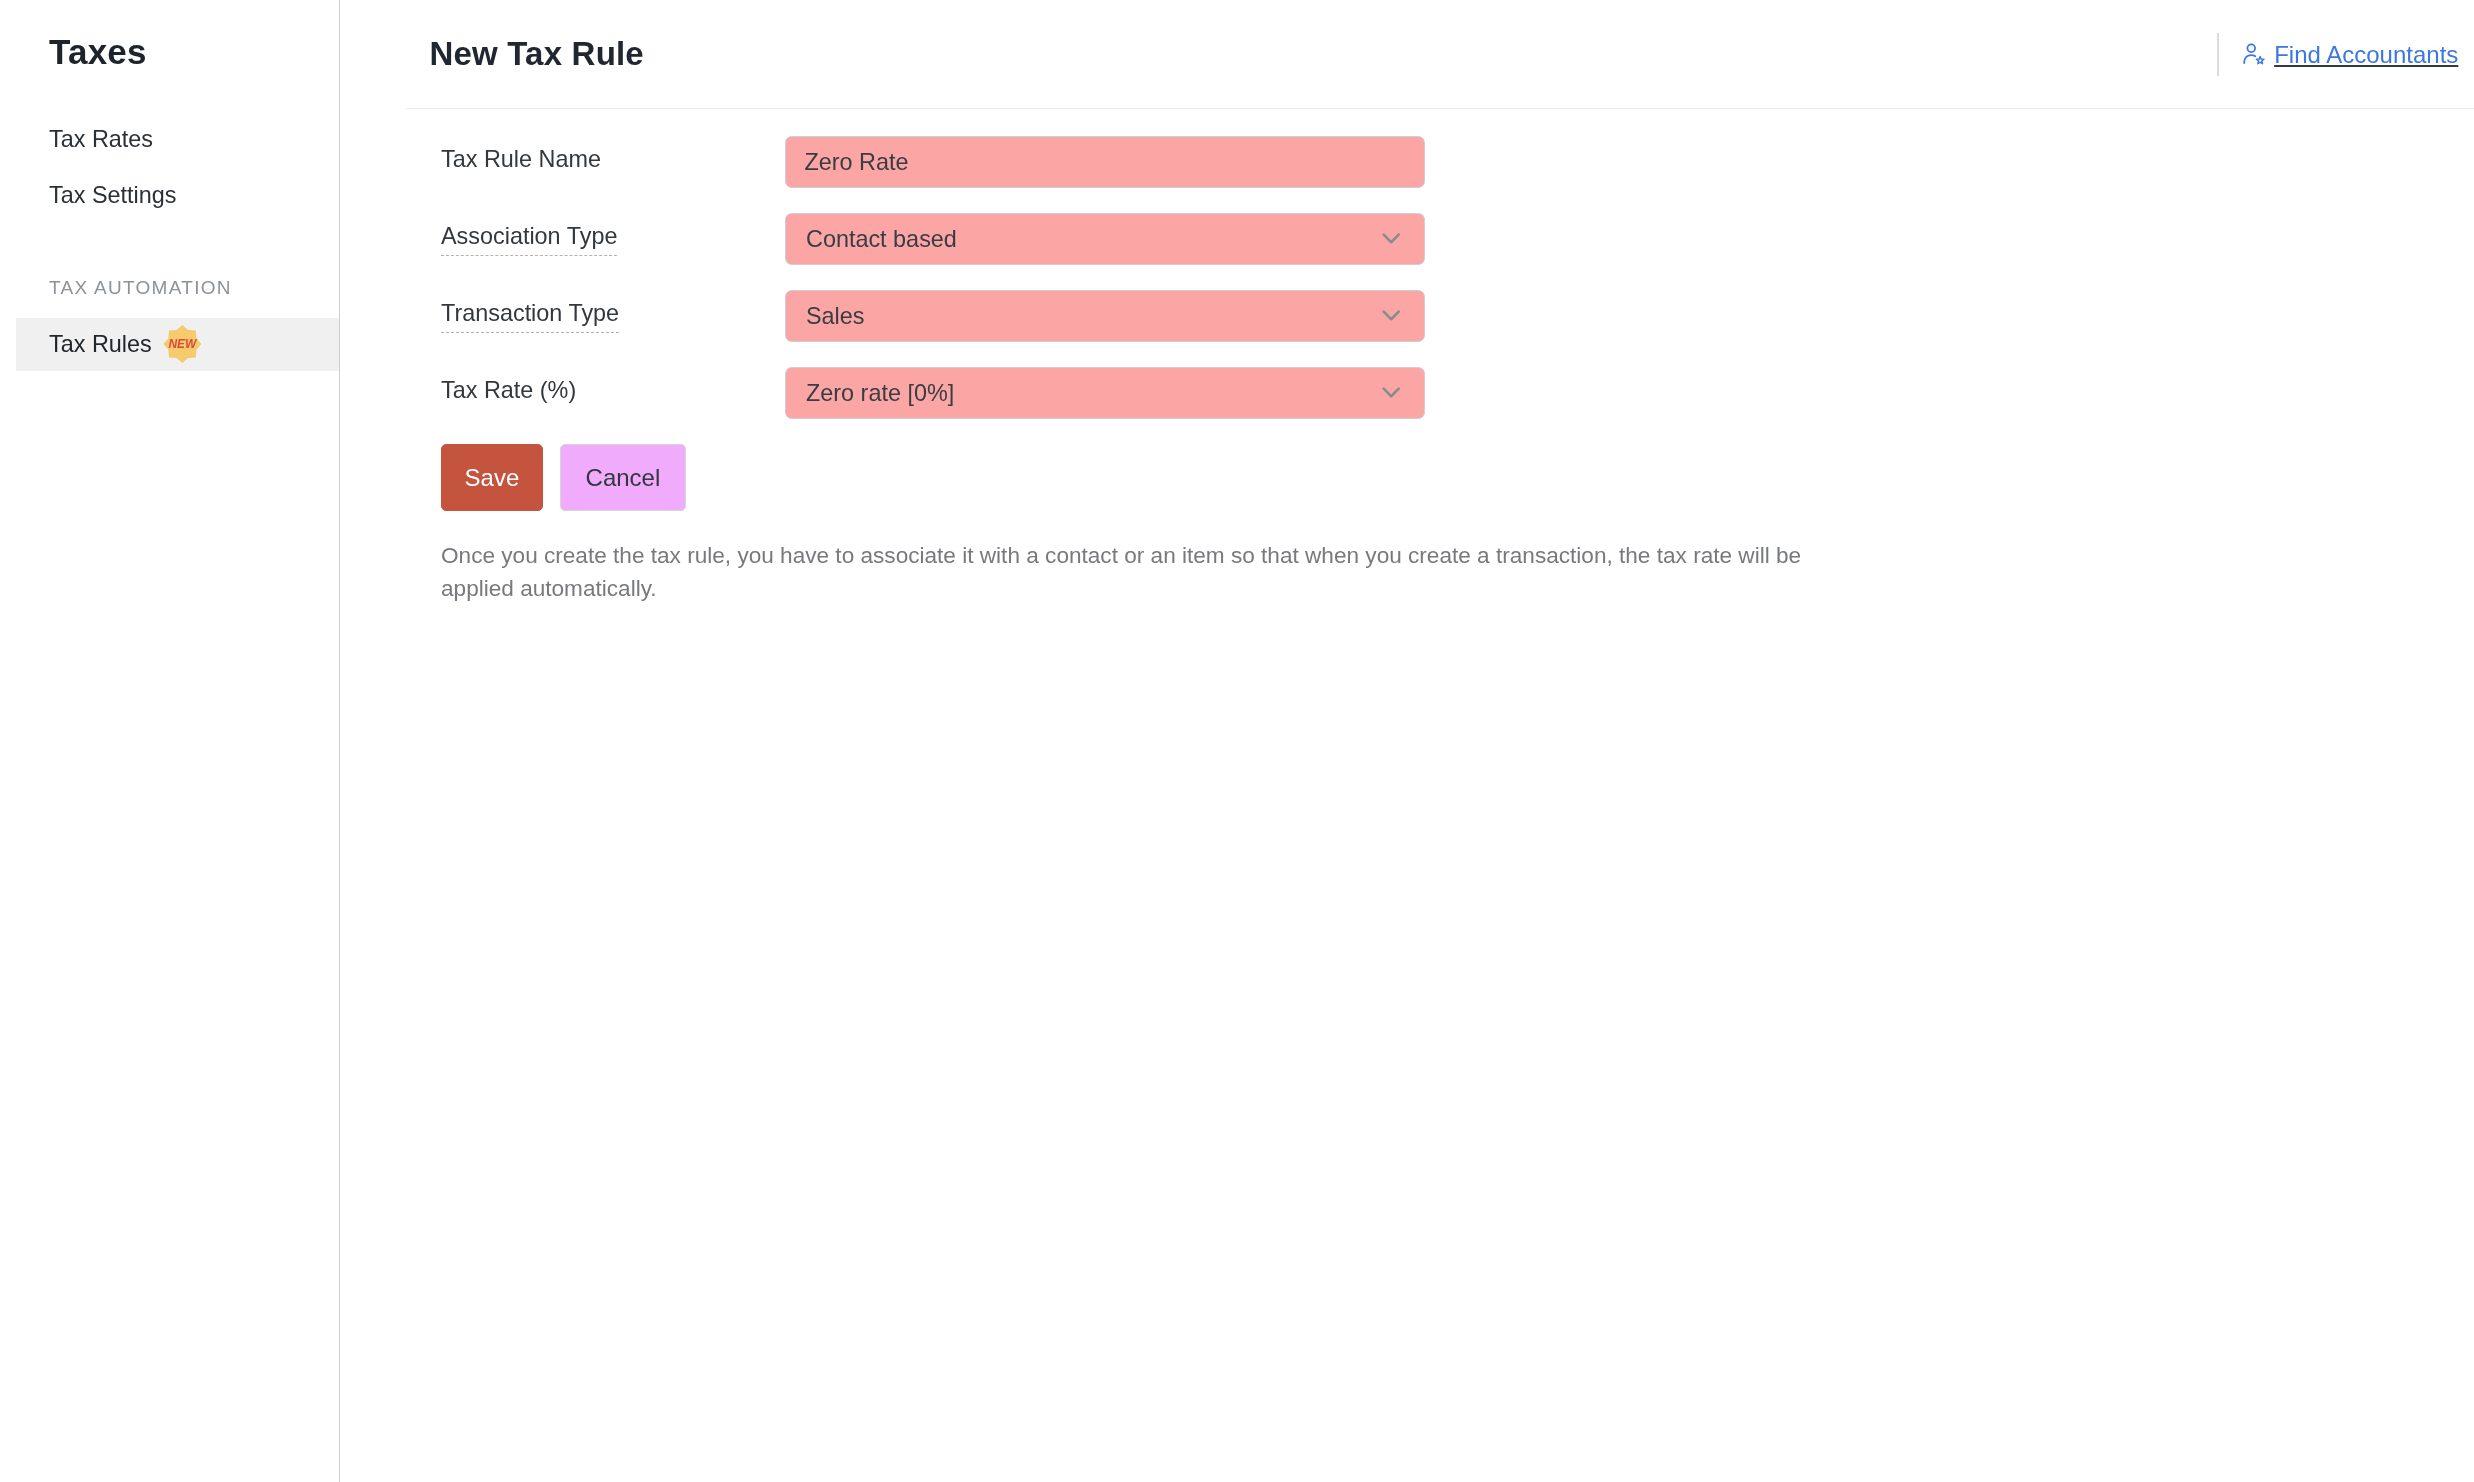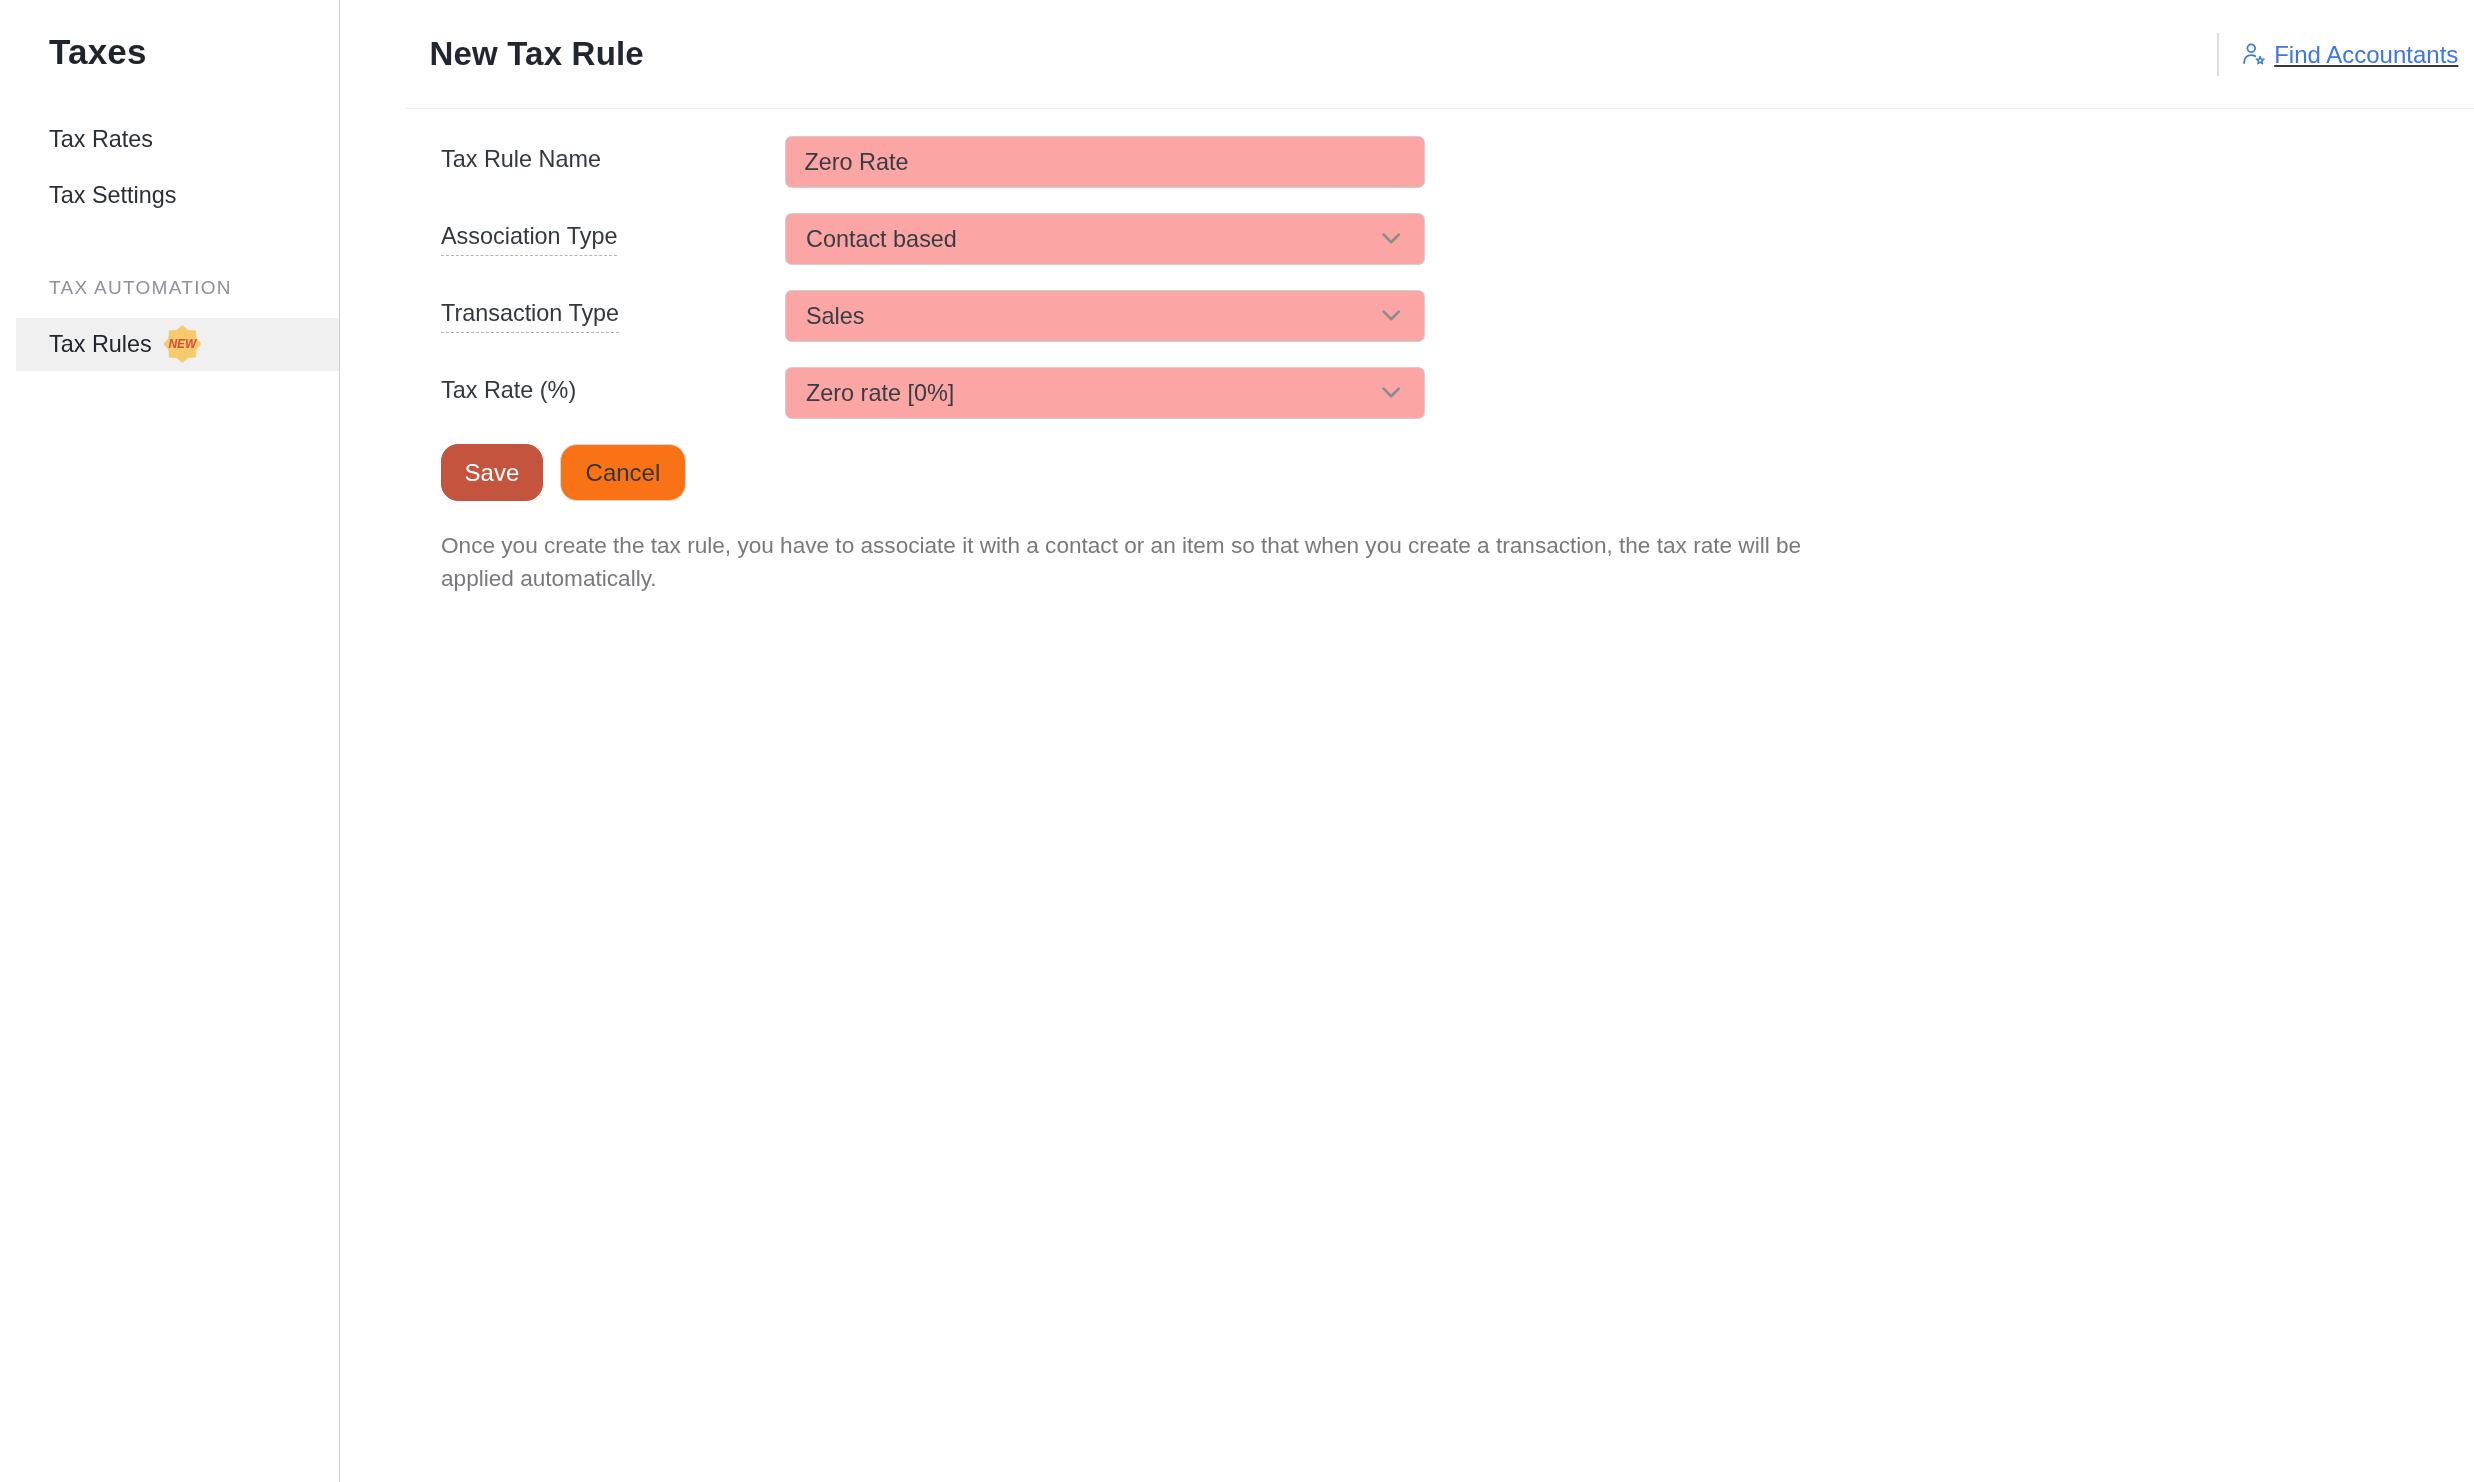--- a/index.html
+++ b/index.html
@@ -120,35 +120,35 @@
   }
   .select-field {
     display: flex; align-items: center; justify-content: space-between;
     padding: 0 20px;
     cursor: pointer;
   }
   .select-field .chevron { display: inline-flex; margin-right: 3.3px; }
   
   .button-row { display: flex; align-items: center; margin-top: 23.4px; }
   .btn {
-    height: 57px;
-    border-radius: 17px;
+    height: 67px;
+    border-radius: 5px;
     font-size: 24px;
     font-family: "Liberation Sans", "DejaVu Sans", sans-serif;
     cursor: pointer;
     display: inline-flex; align-items: center;
   }
   .btn-save {
     background: #c5543f;
     border: 1.7px solid #c5543f;
     color: #ffffff;
     padding: 0 22.6px;
   }
   .btn-cancel {
-    background: #f97316;
+    background: #f0abfc;
     border: 1.7px solid #d6d6d8;
     color: #33373c;
     padding: 16px 25px;
     margin-left: 16.7px;
   }
   .help-text {
     margin-top: 28px;
     max-width: 1387px;
     font-size: 22.6px;
     line-height: 33px;

